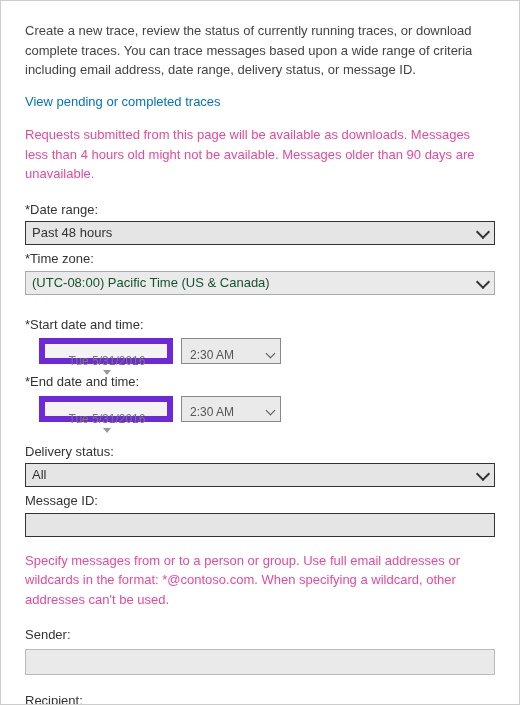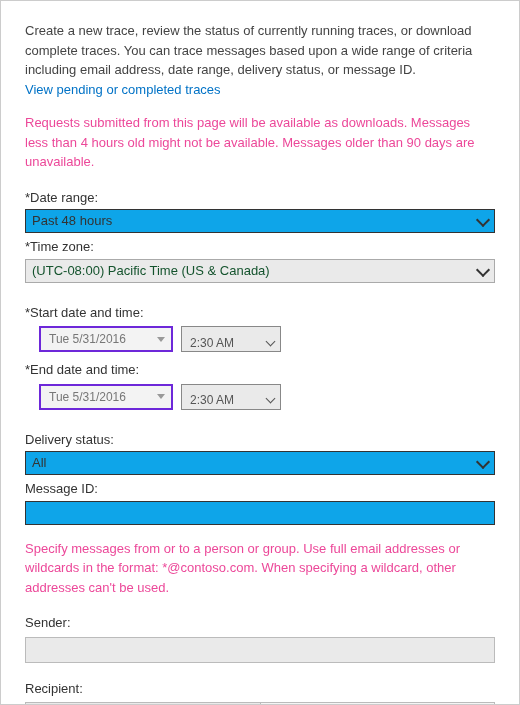--- a/index.html
+++ b/index.html
@@ -7,35 +7,35 @@
       font-family: "Segoe UI", Tahoma, Arial, sans-serif;
       font-size: 13px;
       color: #333;
       background: #fff;
       width: 520px;
       height: 705px;
       border: 1px solid #ccc;
       padding: 20px 24px;
       line-height: 1.5;
     }
-    .intro-text { color: #444; }
+    .intro-text { color: #444; margin-bottom: 12px; }
     .link {
       color: #0072c6;
       cursor: pointer;
       display: inline-block;
       margin-bottom: 14px;
     }
     .note { color: #ec4899; margin-bottom: 16px; }
     .label { color: #333; margin-bottom: 2px; display: block; }
     .label.spaced { margin-top: 20px; }
     .select-full,
     .input-full {
       width: 100%;
       border: 1px solid #333;
-      background: #0ea5e9;
+      background: #e5e5e5;
       height: 24px;
       font-size: 13px;
       padding: 2px 24px 2px 6px;
       position: relative;
       display: flex;
       align-items: center;
     }
     .select-full.disabled {
       background: #eaeaea;
       border: 1px solid #aaa;
@@ -56,28 +56,29 @@
       padding: 2px 6px;
     }
     .datetime-row {
       display: flex;
       gap: 8px;
       margin: 4px 0 0 14px;
     }
     .date-pick {
       width: 134px;
       height: 26px;
-      border: 2px solid #6d28d9;
+      border: 6px solid #6d28d9;
       background: #f3f3f3;
       color: #777;
       display: flex;
       align-items: center;
       justify-content: space-between;
-      padding: 0 6px 0 8px;
+      padding: 8px 6px 0 8px;
       font-size: 12px;
+      flex-direction: column;
     }
     .date-pick .dd-tri {
       width: 0; height: 0;
       border-left: 4px solid transparent;
       border-right: 4px solid transparent;
       border-top: 5px solid #999;
     }
     .time-pick {
       width: 100px;
       height: 26px;

